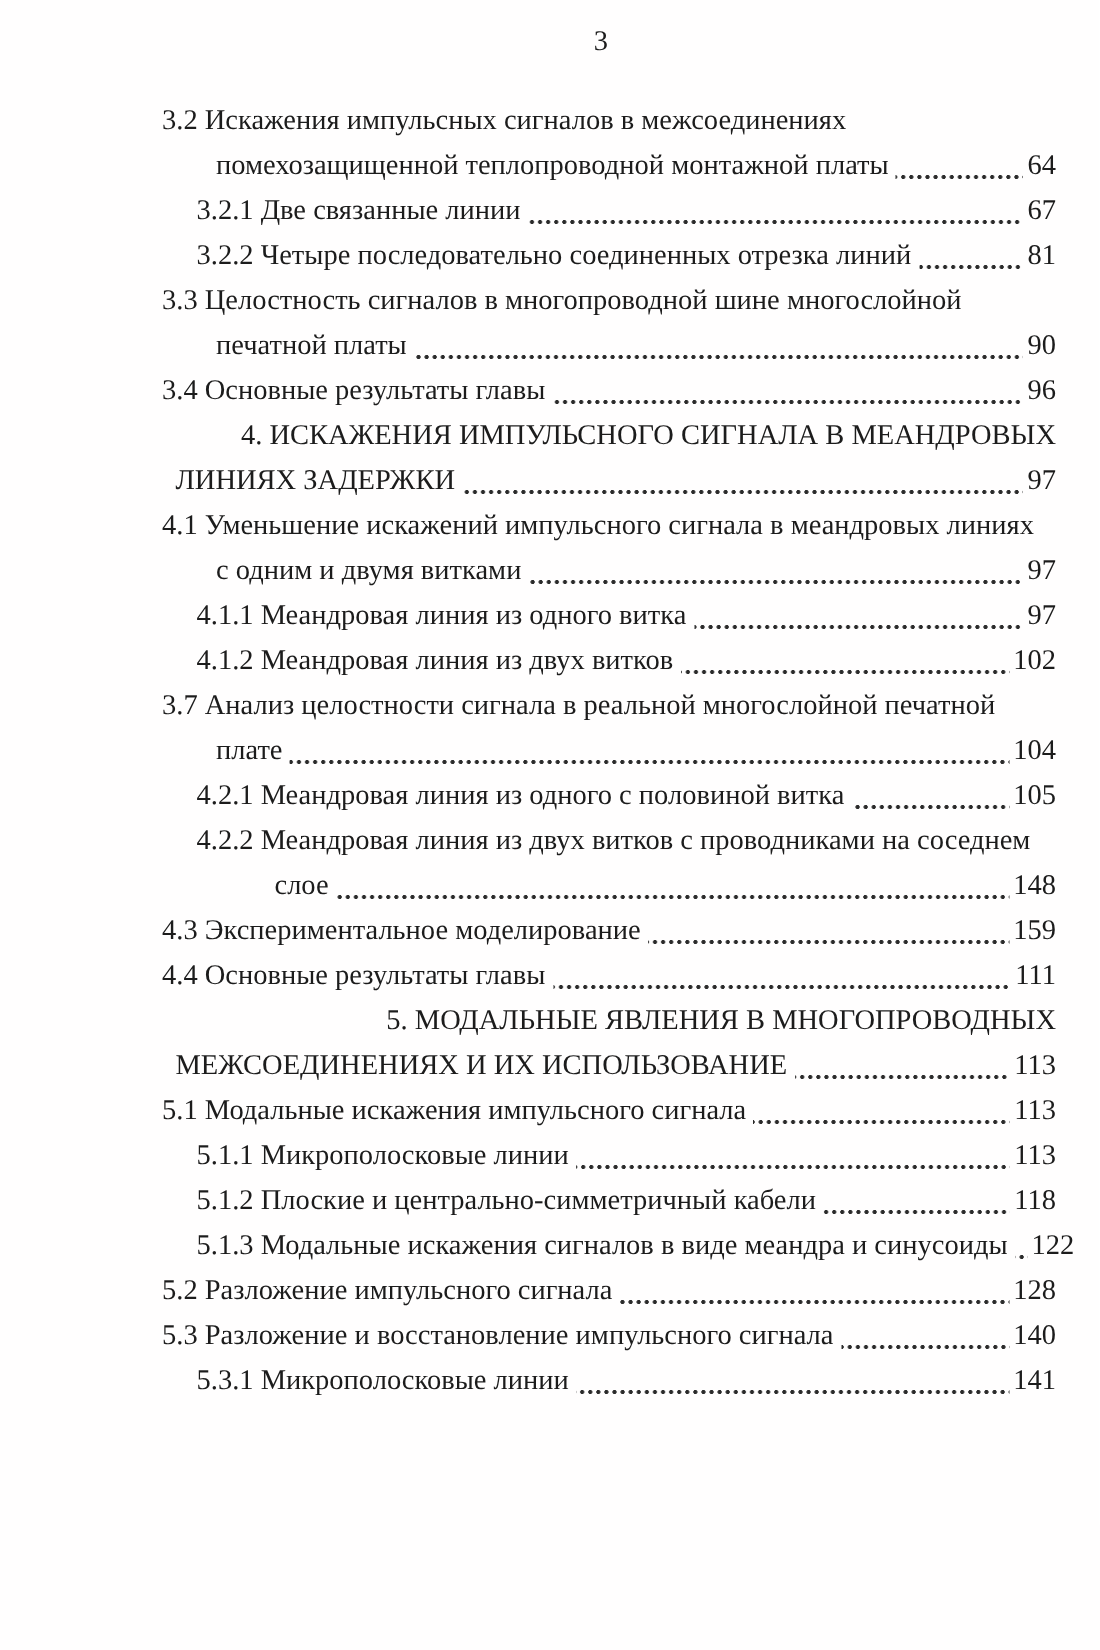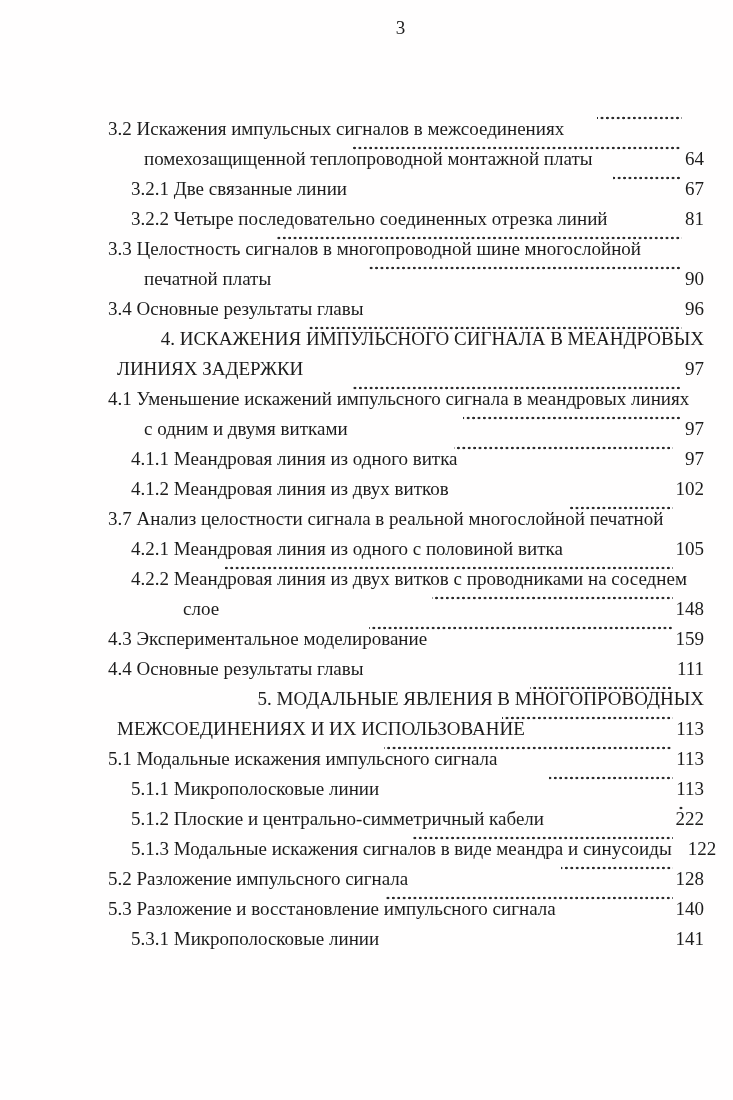--- a/index.html
+++ b/index.html
@@ -30,21 +30,21 @@
   .toc {
     margin-top: 23px;
   }
   .toc-row {
     display: flex;
     align-items: baseline;
     height: 30px;
     line-height: 30px;
     white-space: nowrap;
   }
-  .toc-row .title { flex: 0 0 auto; margin-top: 48px; }
+  .toc-row .title { flex: 0 0 auto; }
   .leader {
     flex: 1 1 auto;
     align-self: flex-end;
     height: 4px;
     margin: 0 3px 6px 5px;
     background-image: radial-gradient(circle at 1.5px 2px, #2a2a2a 1.15px, rgba(0,0,0,0) 1.6px);
     background-size: 5.4px 4px;
     background-repeat: repeat-x;
     background-position: right bottom;
     min-width: 8px;
@@ -126,20 +126,25 @@
   </div>
         <div class="toc-row lvl-2">
     <span class="title">4.1.2 Меандровая линия из двух витков</span>
     <span class="leader"></span>
     <span class="pageno">102</span>
   </div>
         <div class="toc-row lvl-1">
     <span class="title">3.7 Анализ целостности сигнала в реальной многослойной печатной</span>
 
   </div>
+        <div class="toc-row lvl-1-cont">
+    <span class="title">плате</span>
+    <span class="leader"></span>
+    <span class="pageno">104</span>
+  </div>
         <div class="toc-row lvl-2">
     <span class="title">4.2.1 Меандровая линия из одного с половиной витка</span>
     <span class="leader"></span>
     <span class="pageno">105</span>
   </div>
         <div class="toc-row lvl-2">
     <span class="title">4.2.2 Меандровая линия из двух витков с проводниками на соседнем</span>
 
   </div>
         <div class="toc-row lvl-2-cont">
@@ -172,21 +177,21 @@
     <span class="pageno">113</span>
   </div>
         <div class="toc-row lvl-2">
     <span class="title">5.1.1 Микрополосковые линии</span>
     <span class="leader"></span>
     <span class="pageno">113</span>
   </div>
         <div class="toc-row lvl-2">
     <span class="title">5.1.2 Плоские и центрально-симметричный кабели</span>
     <span class="leader"></span>
-    <span class="pageno">222</span>
+    <span class="pageno">118</span>
   </div>
         <div class="toc-row lvl-2">
     <span class="title">5.1.3 Модальные искажения сигналов в виде меандра и синусоиды</span>
     <span class="leader"></span>
     <span class="pageno">122</span>
   </div>
         <div class="toc-row lvl-1">
     <span class="title">5.2 Разложение импульсного сигнала</span>
     <span class="leader"></span>
     <span class="pageno">128</span>

